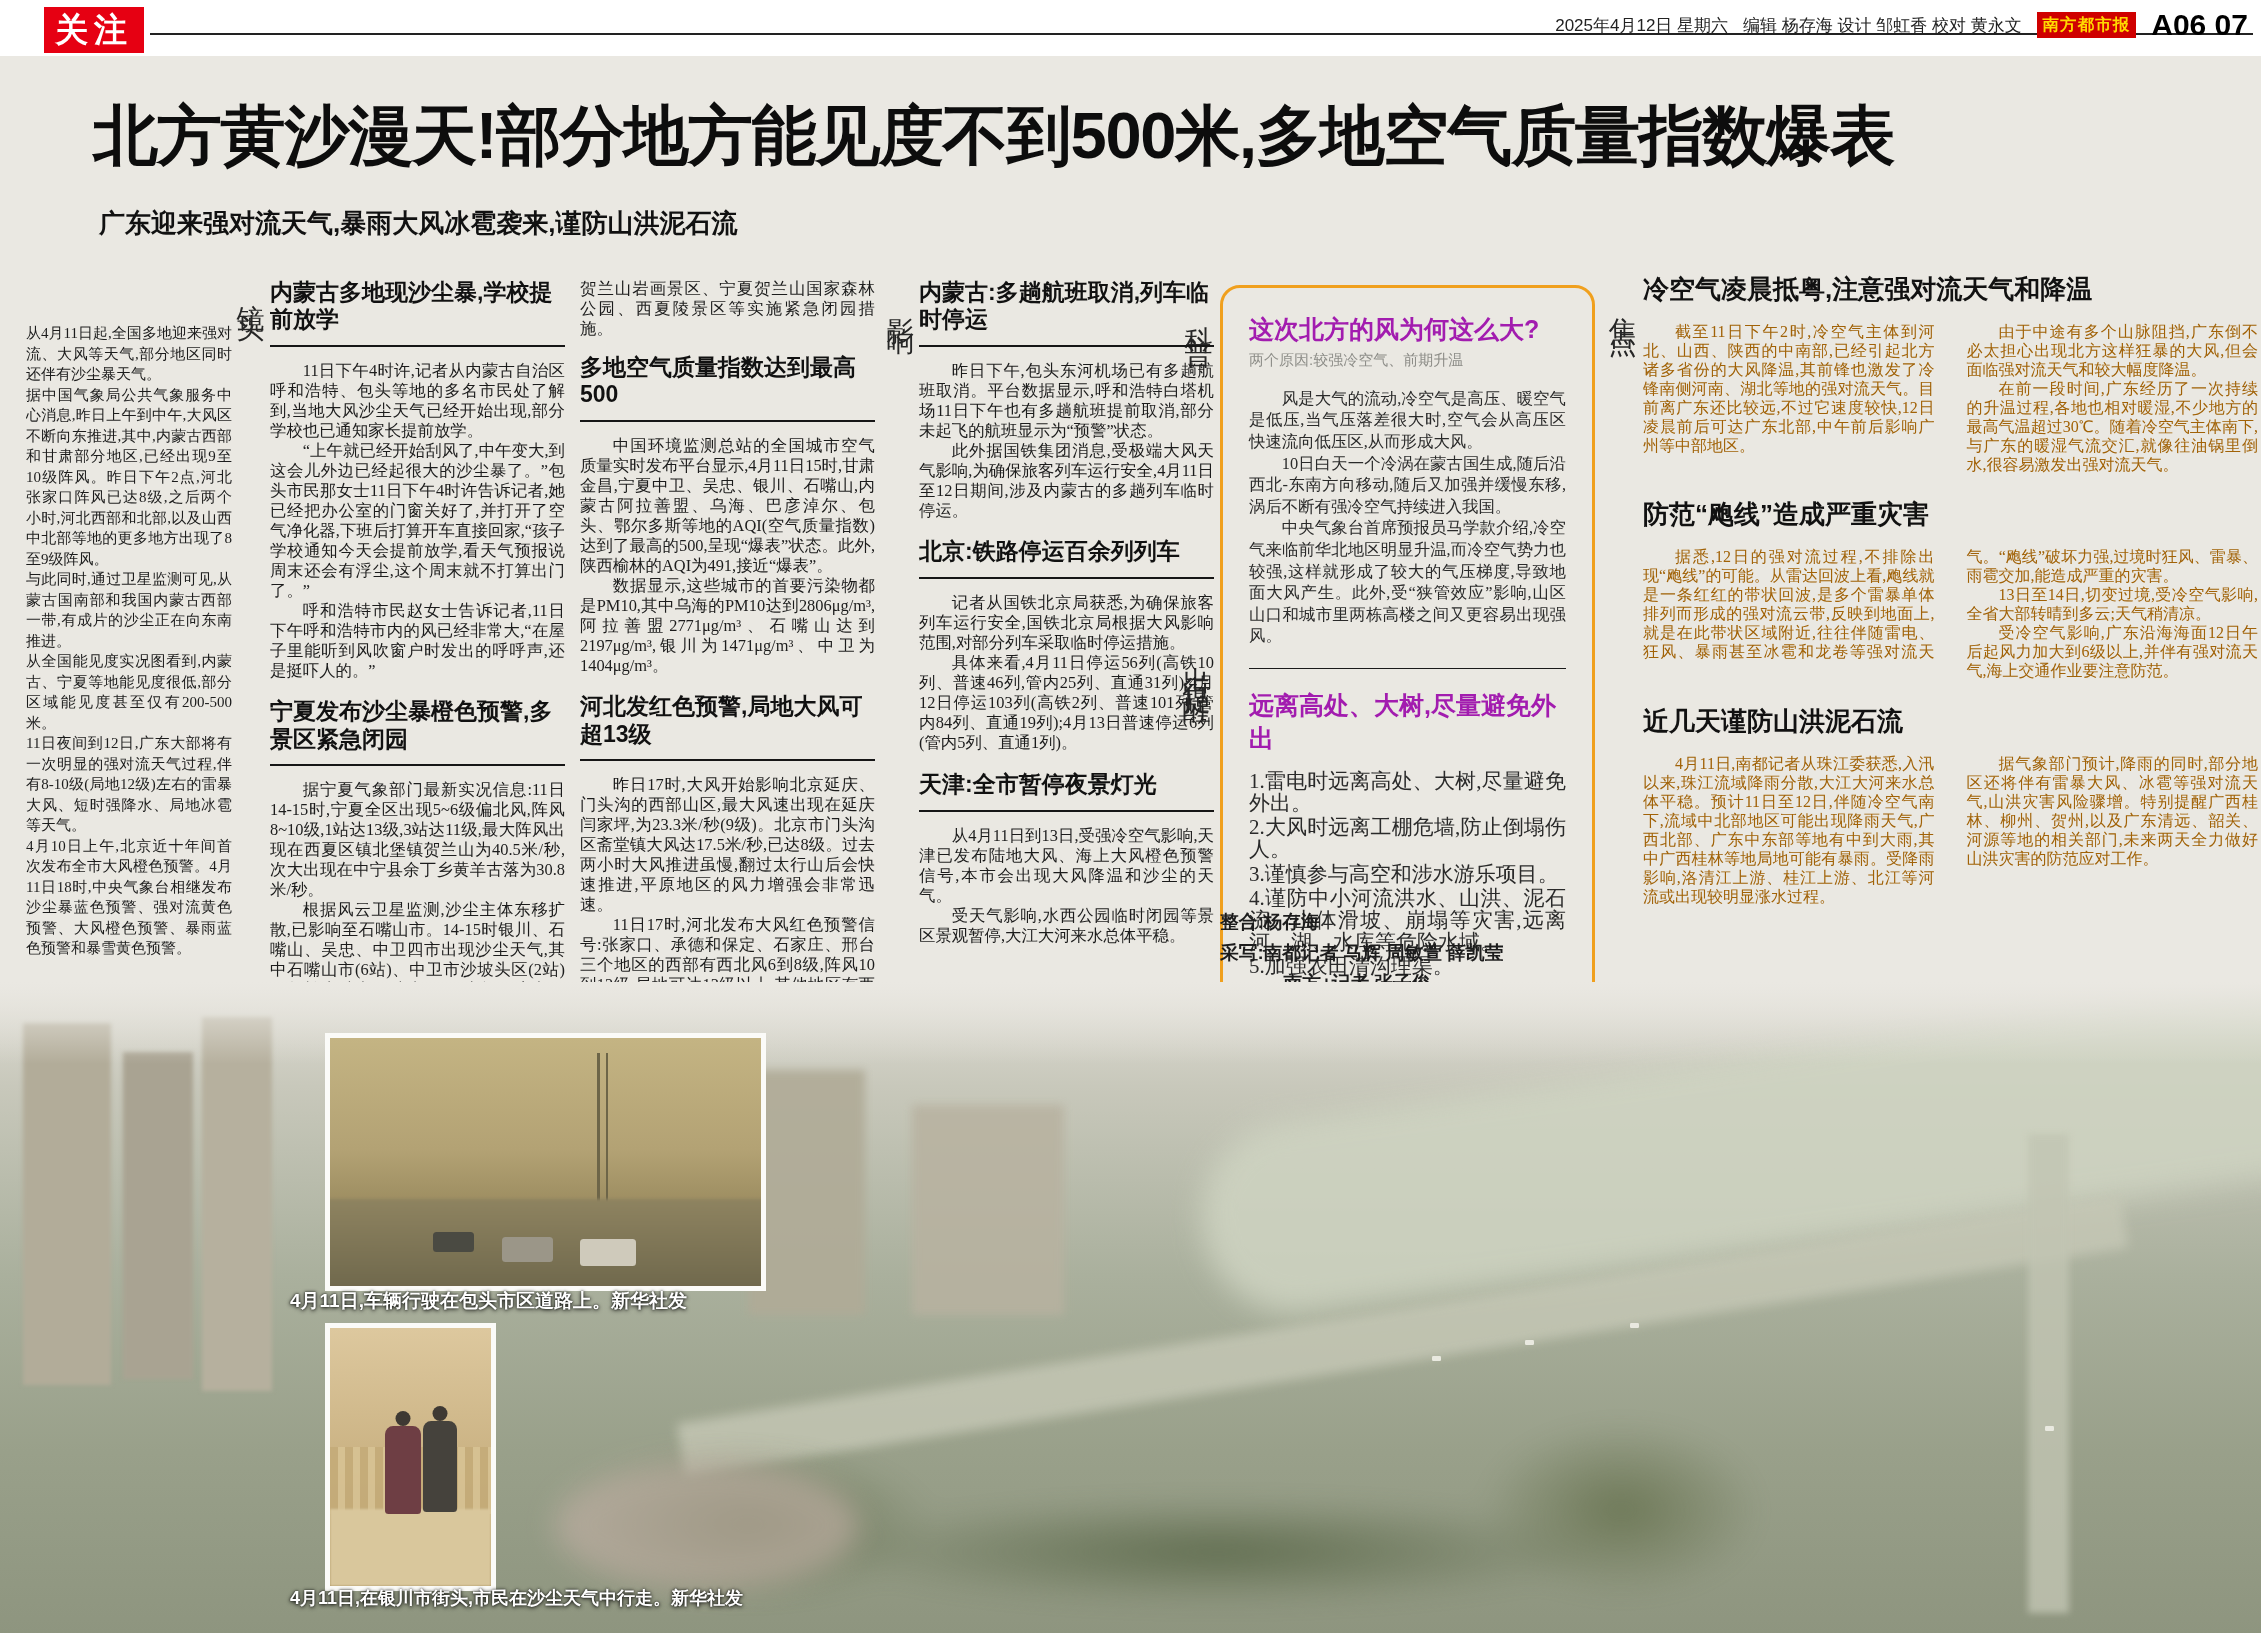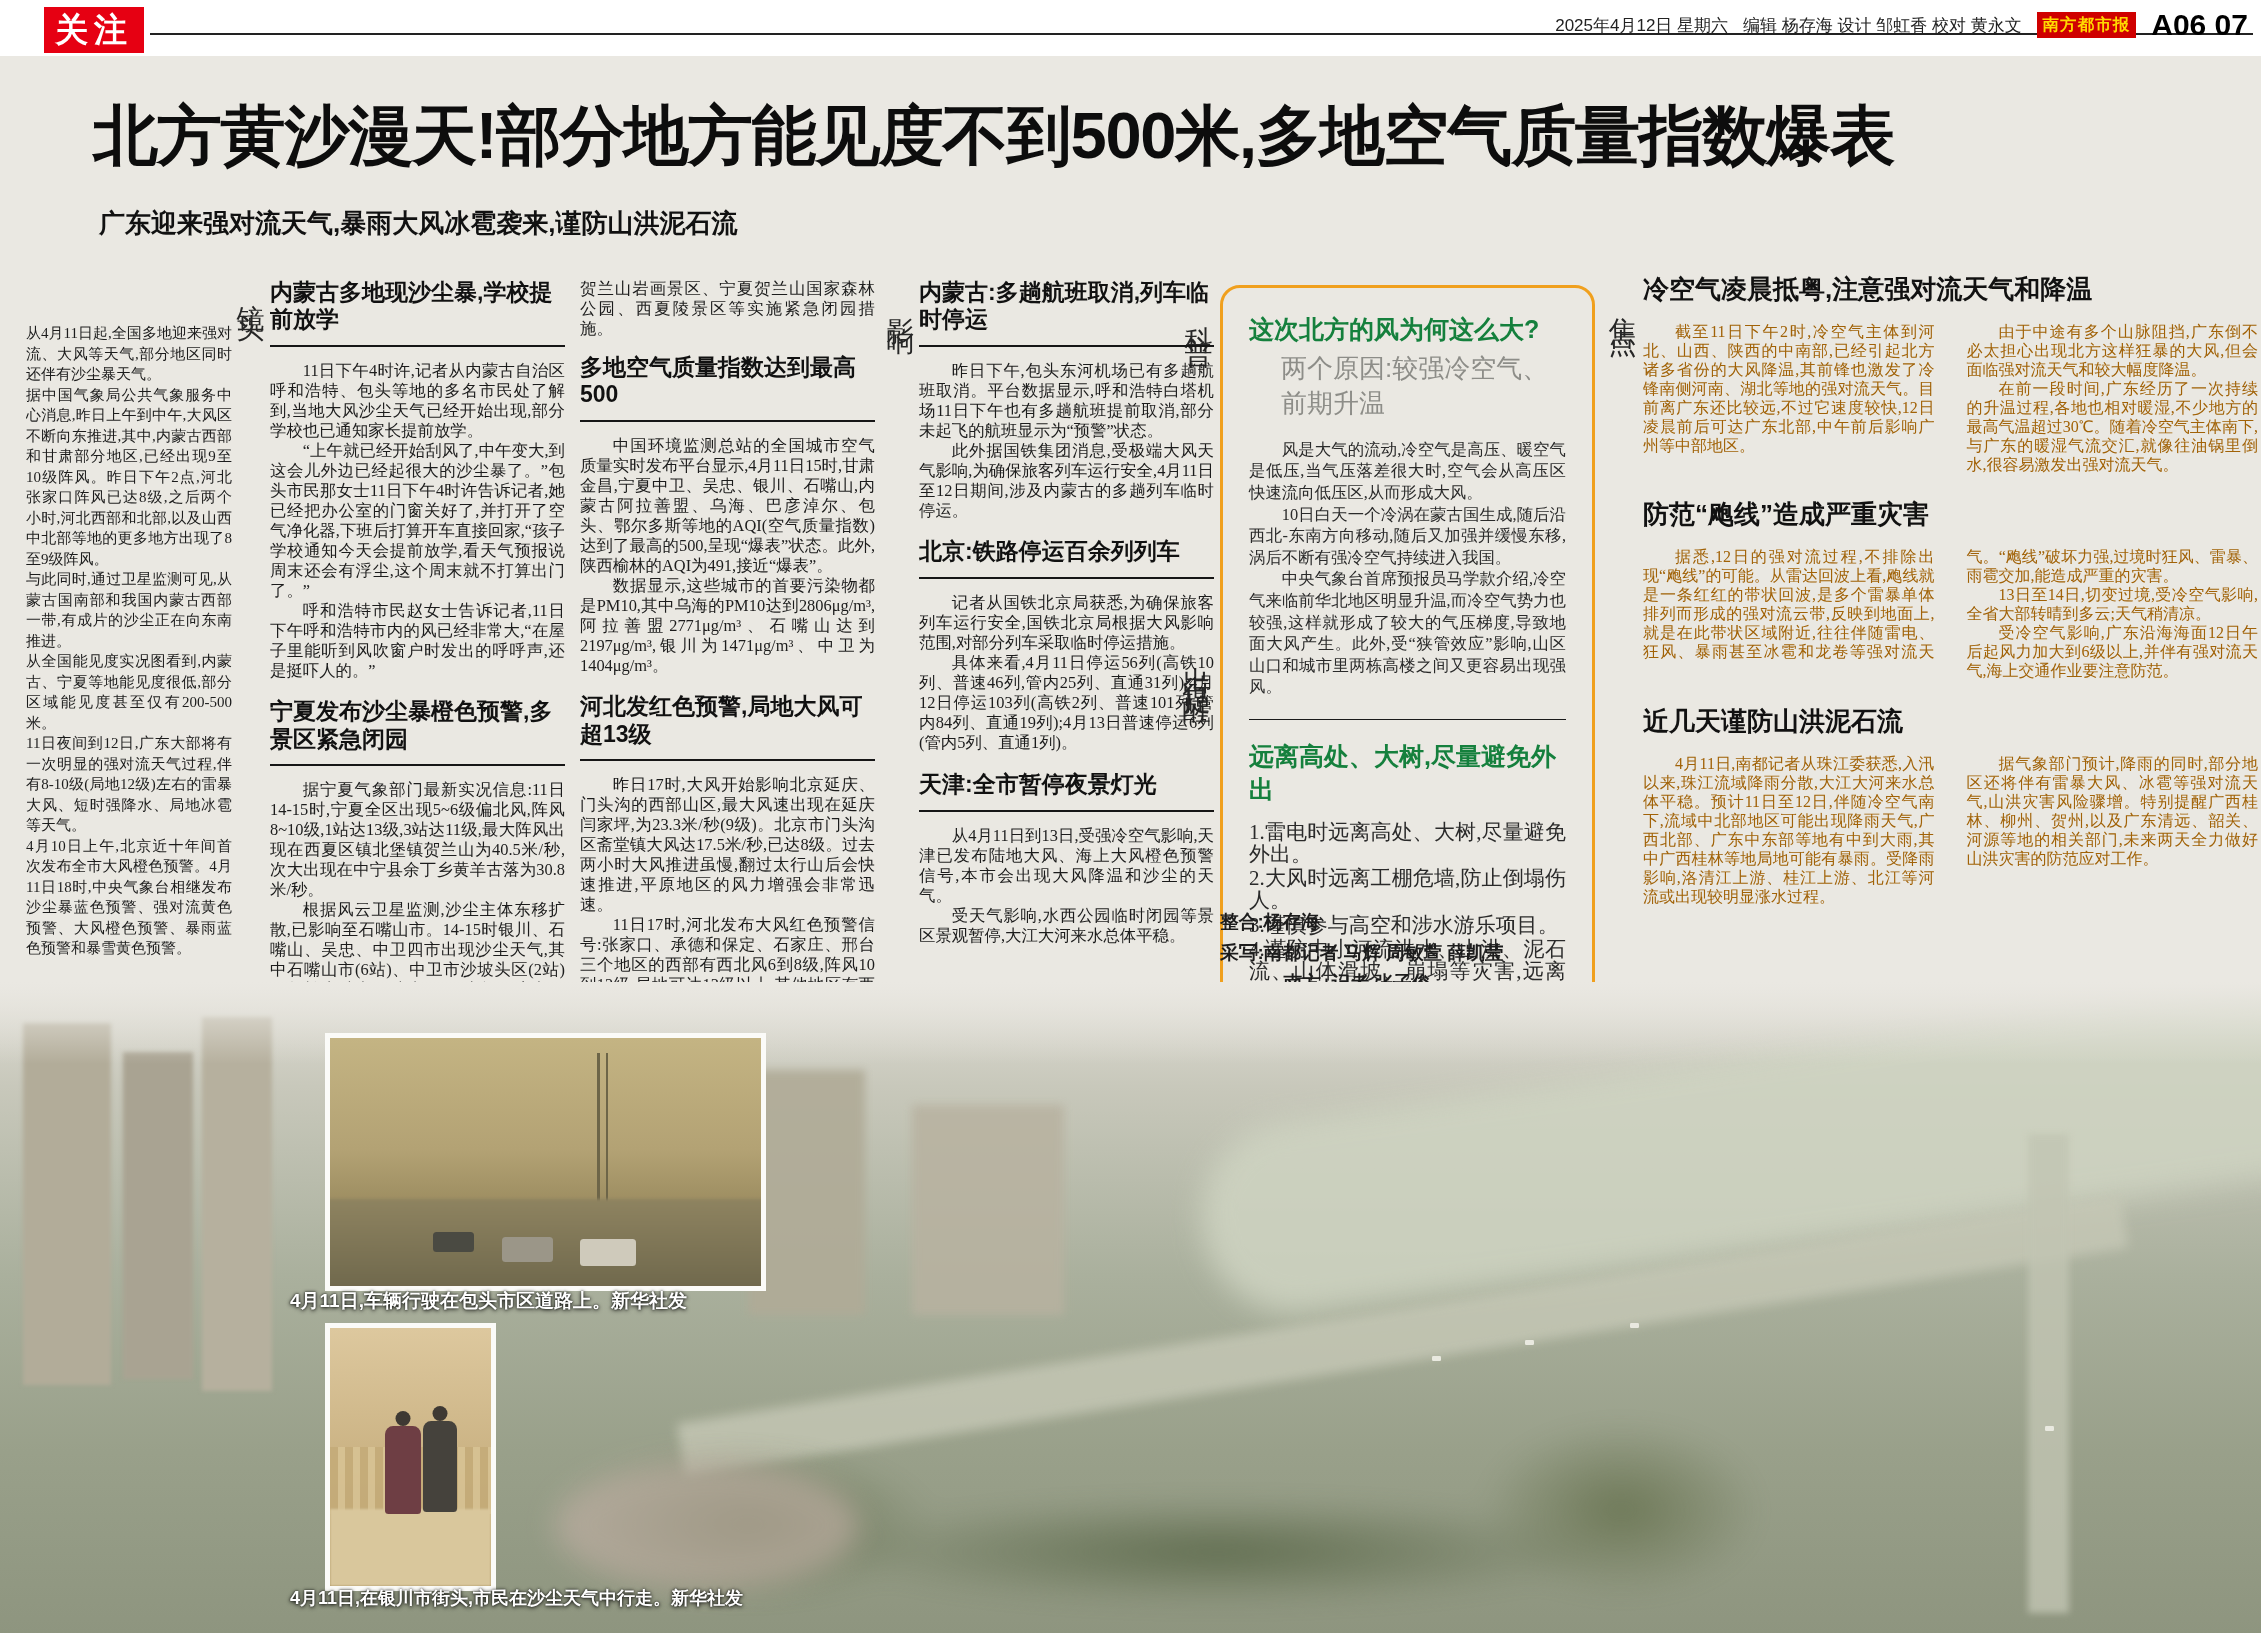--- a/index.html
+++ b/index.html
@@ -32,22 +32,22 @@
   .col1{left:270px;} .col2{left:580px;} .col3{left:919px;}
   .article{margin-bottom:17.5px;}
   .article h2{margin:0 0 14px;font-size:23px;line-height:1.18;font-weight:700;color:#111;
               padding-bottom:11.7px;border-bottom:2.3px solid #161616;}
   .article p,.cont{margin:0;font-family:"Liberation Serif",serif;font-size:16.4px;line-height:20px;
               text-align:justify;text-indent:2em;color:#1c1c1c;}
   .cont{text-indent:0;margin-bottom:15px;}
   
   .infobox{position:absolute;left:1220px;top:285px;width:375px;box-sizing:border-box;
            border:3.5px solid #f0a01e;border-radius:20px;padding:24.5px 26px 22px;background:transparent;}
-  .infobox h3{margin:0 0 5.8px;font-size:25px;font-weight:700;color:#15803d;}
-  .kepu-sub{font-size:26px;color:#8d8d88;margin-bottom:17.5px;margin-left:32px;}
+  .infobox h3{margin:0 0 5.8px;font-size:25px;font-weight:700;color:#a21caf;}
+  .kepu-sub{font-size:15px;color:#8d8d88;margin-bottom:17.5px;}
   .kaiti{margin:0;font-family:"Liberation Serif",serif;font-size:16.4px;line-height:21.6px;text-align:justify;
          text-indent:2em;color:#2a2a2a;}
   .box-divider{border-top:1.8px solid #1a1a1a;margin:21px 0 20px;}
   .tips h3{margin:0 0 15px;}
   .tip{margin:2.3px 0;font-family:"Liberation Serif",serif;font-size:21px;line-height:22px;text-align:justify;color:#2a2a2a;}
   
   .credits{position:absolute;left:1220px;top:909px;width:375px;}
   .credits p{margin:0 0 4.7px;font-size:18.7px;line-height:26px;font-weight:700;color:#1c1c1c;}
   .credits .ind{text-indent:3.4em;}
   

